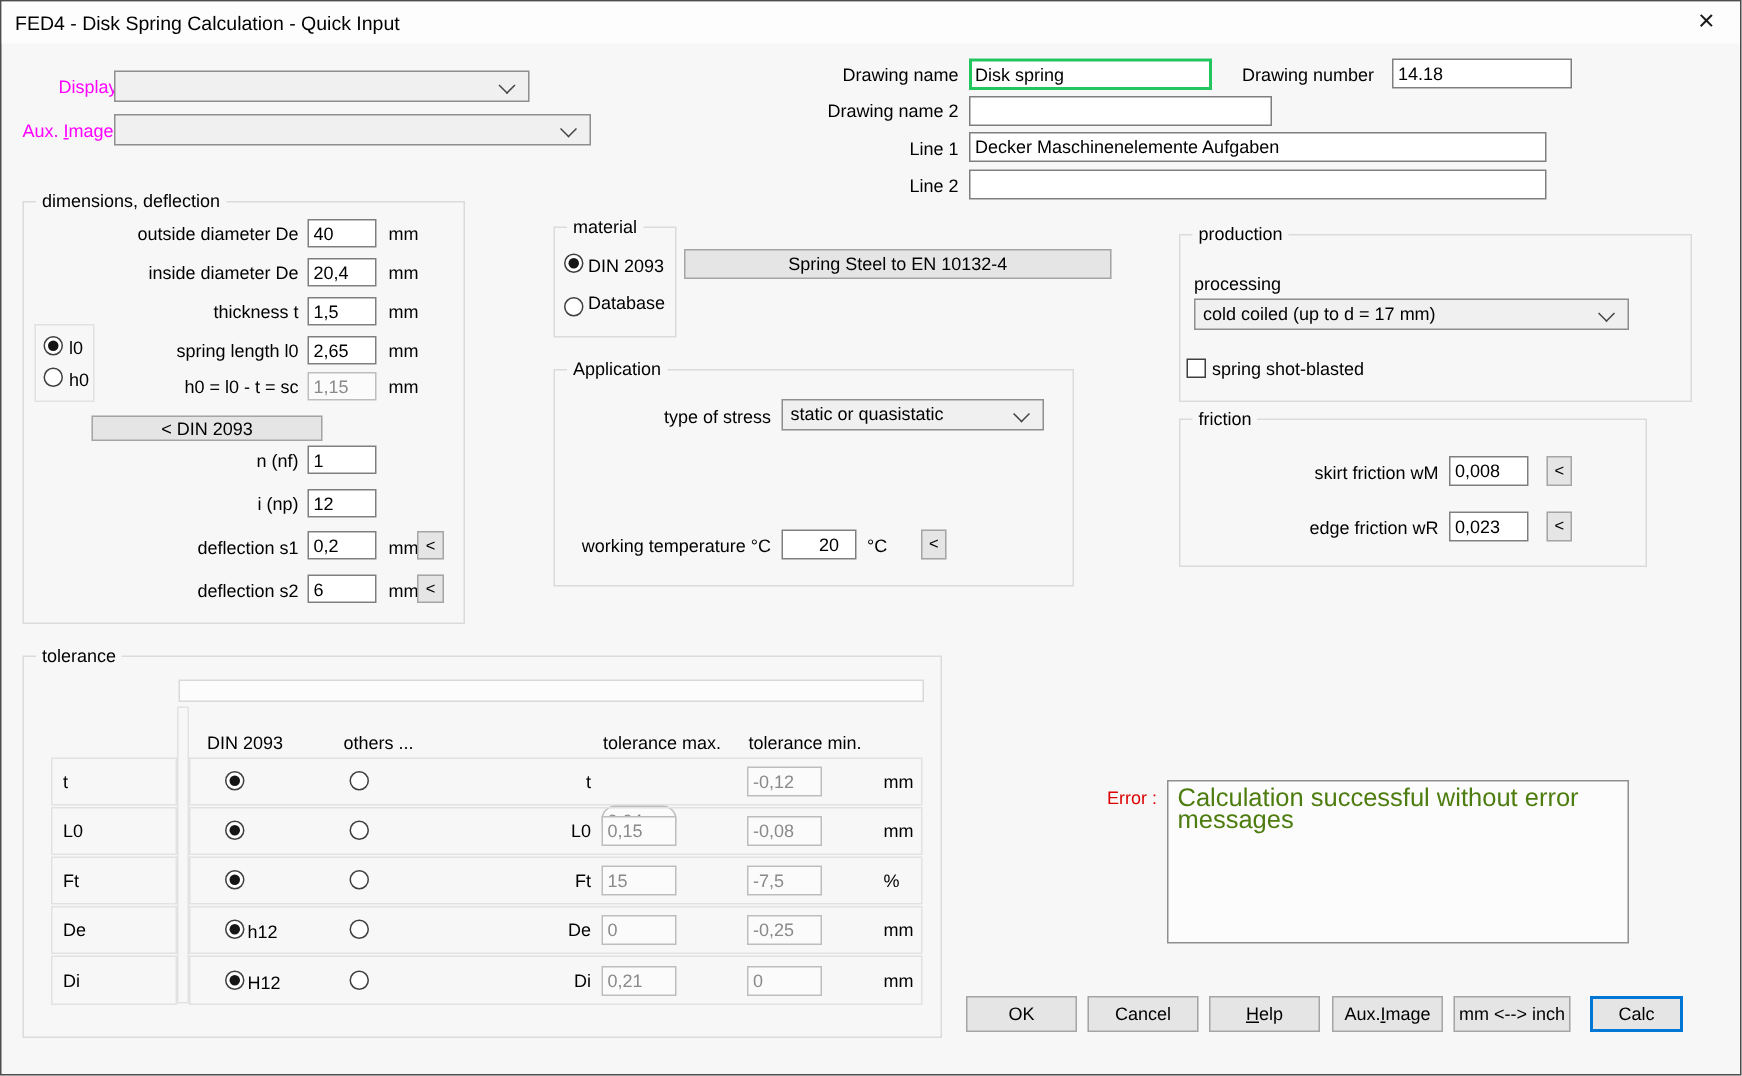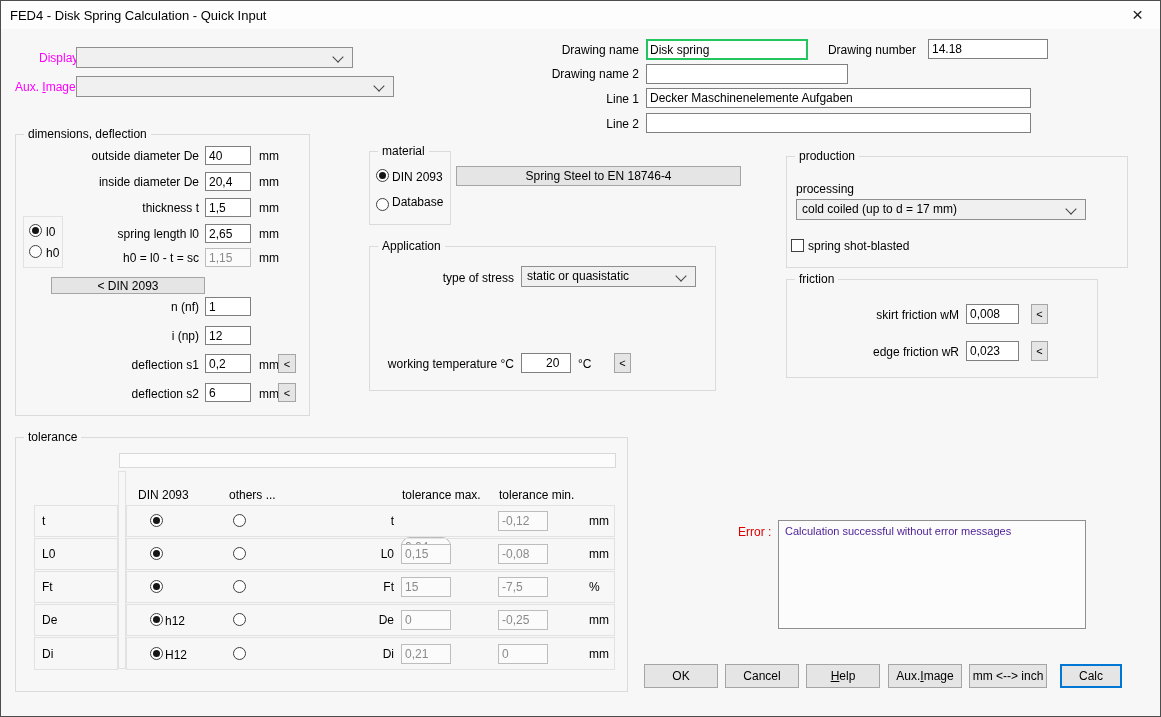--- a/index.html
+++ b/index.html
@@ -27,21 +27,21 @@
   .btn.accent{border:2px solid #0077d4;}
   .sbtn{position:absolute;background:#e5e5e5;border:1px solid #a5a5a5;box-sizing:border-box;display:flex;align-items:center;justify-content:center;font-size:11px;}
   .radio{position:absolute;width:13px;height:13px;border:1px solid #3f3f3f;border-radius:50%;background:#fff;box-sizing:border-box;}
   .radio.checked::after{content:"";position:absolute;left:2px;top:2px;width:7px;height:7px;border-radius:50%;background:#151515;}
   .check{position:absolute;width:13px;height:13px;border:1px solid #3f3f3f;background:#fff;box-sizing:border-box;}
   .cell{position:absolute;border:1px solid #e2e2e2;box-sizing:border-box;}
   .strip{position:absolute;border:1px solid #d9d9d9;background:#fcfcfc;box-sizing:border-box;}
   .u{text-decoration:underline;}
   .err-lbl{color:#dc0000;}
   .err-box{position:absolute;border:1px solid #8f8f8f;background:#fcfcfc;box-sizing:border-box;padding:3px 6px;}
-  .err-msg{color:#4c1d95;font-size:11px;line-height:15px;}
+  .err-msg{color:#4d7c0f;font-size:17px;line-height:15px;}
   .unit{position:absolute;white-space:nowrap;font-size:12px;}
 </style>
 </head>
 <body>
 
 <div class="titlebar">
   <div class="title-text">FED4  -  Disk Spring Calculation -  Quick Input</div>
   <div class="close-btn">
     <span>×</span>
   </div>
@@ -95,21 +95,21 @@
 <div class="lbl" style="left:45px;top:245px;">h0</div>
 
 <div class="lbl rlbl" style="right:961px;top:226px;">spring length l0</div>
 <input class="field" style="left: 204px; top: 223px; width: 46px; height: 19px;" value="2,65">
 <div class="unit" style="left:258px;top:226px;">mm</div>
 
 <div class="lbl rlbl" style="right:961px;top:250px;">h0 = l0 - t = sc</div>
 <input class="field disabled" style="left: 204px; top: 247px; width: 46px; height: 19px;" value="1,15">
 <div class="unit" style="left:258px;top:250px;">mm</div>
 
-<div class="btn" style="left:50px;top:276px;width:154px;height:17px;">&lt;  DIN 2093</div>
+<div class="btn" style="left:60px;top:276px;width:154px;height:17px;">&lt;  DIN 2093</div>
 
 <div class="lbl rlbl" style="right:961px;top:299px;">n (nf)</div>
 <input class="field" style="left: 204px; top: 296px; width: 46px; height: 19px;" value="1">
 
 <div class="lbl rlbl" style="right:961px;top:328px;">i (np)</div>
 <input class="field" style="left: 204px; top: 325px; width: 46px; height: 19px;" value="12">
 
 <div class="lbl rlbl" style="right:961px;top:357px;">deflection s1</div>
 <input class="field" style="left: 204px; top: 353px; width: 46px; height: 19px;" value="0,2">
 <div class="unit" style="left:258px;top:357px;">mm</div>
@@ -120,21 +120,21 @@
 <div class="unit" style="left:258px;top:386px;">mm</div>
 <div class="sbtn" style="left:277px;top:382px;width:18px;height:19px;">&lt;</div>
 
 <div class="group" style="left:368px;top:150px;width:80px;height:72px;">
   <span class="legend">material</span>
 </div>
 <span class="radio checked" style="left:375px;top:168px;"></span>
 <div class="lbl" style="left:391px;top:169px;">DIN 2093</div>
 <span class="radio" style="left:375px;top:197px;"></span>
 <div class="lbl" style="left:391px;top:194px;">Database</div>
-<div class="btn" style="left:455px;top:165px;width:285px;height:20px;">Spring Steel to EN 18746-4</div>
+<div class="btn" style="left:455px;top:165px;width:285px;height:20px;">Spring Steel to EN 10132-4</div>
 
 <div class="group" style="left:368px;top:245px;width:345px;height:143px;">
   <span class="legend">Application</span>
 </div>
 <div class="lbl rlbl" style="right:646px;top:270px;">type of stress</div>
 <div class="combo" style="left:520px;top:265px;width:175px;height:21px;">
   <span>static or quasistatic</span>
   <span class="chev"></span>
 </div>
 <div class="lbl rlbl" style="right:646px;top:356px;">working temperature °C</div>

